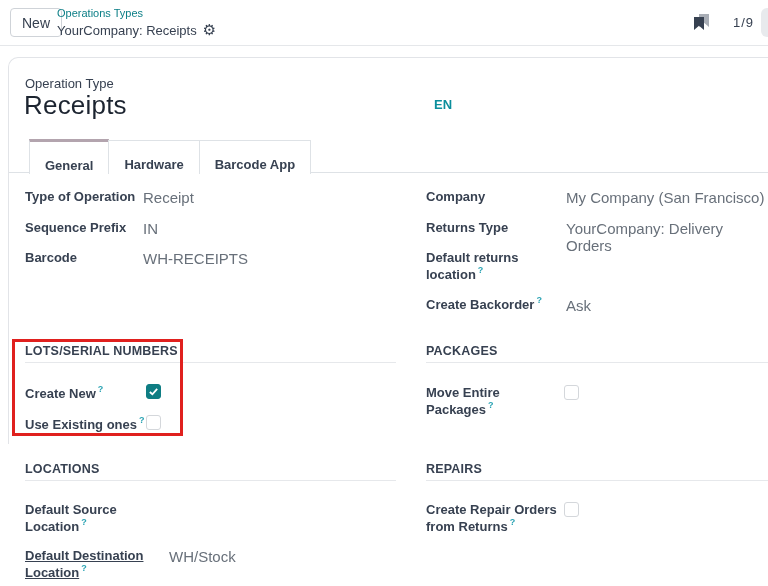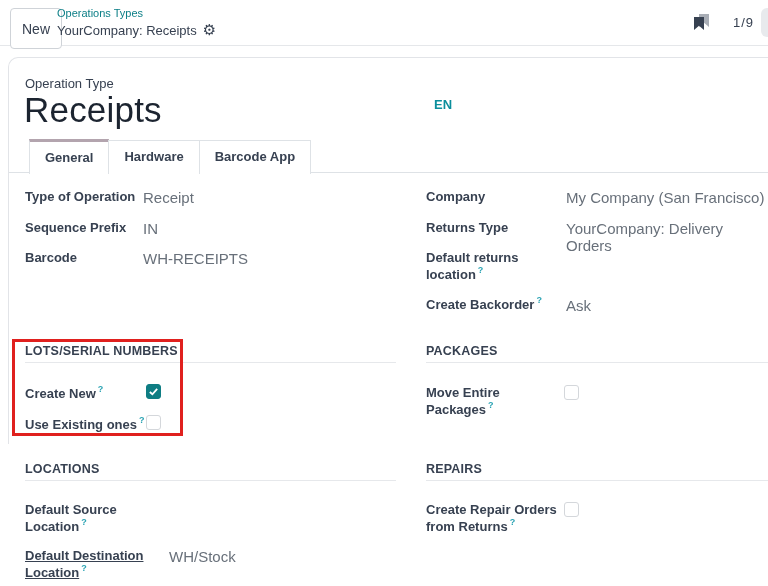--- a/index.html
+++ b/index.html
@@ -1,45 +1,45 @@
 <!DOCTYPE html>
 <html><head>
 <meta charset="utf-8">
 <style>
   * { margin:0; padding:0; box-sizing:border-box; }
   body { font-family:"Liberation Sans", sans-serif; background:#fff; }
   #page { position:relative; width:768px; height:586px; background:#fff; overflow:hidden; font-size:13px; color:#374151; }
 
   
   .topbar { position:absolute; left:0; top:0; width:768px; height:46px; background:#fff; border-bottom:1px solid #e5e7ea; }
-  .btn-new { position:absolute; left:10px; top:8px; height:41px; padding:0 11px; background:#fff;
+  .btn-new { position:absolute; left:10px; top:8px; height:29px; padding:0 11px; background:#fff;
              border:1px solid #cfd3d8; border-radius:4px; font-size:14px; color:#374151; cursor:pointer;
              font-family:"Liberation Sans", sans-serif; }
   .crumbs { position:absolute; left:57px; top:5px; line-height:17px; }
   .crumb-parent { color:#0b7e86; font-weight:400; font-size:11px; text-decoration:none; display:block; }
   .crumb-row { display:flex; align-items:center; gap:6px; }
   .crumb-current { color:#374151; font-size:13px; font-weight:500; }
   .gear { font-family:"DejaVu Sans", sans-serif; font-size:15px; color:#374151; line-height:1; cursor:pointer; }
   .bookmark-wrap { position:absolute; right:58px; top:13px; width:18px; height:18px; cursor:pointer; }
   .pager-text { position:absolute; right:14px; top:15px; font-size:13px; color:#374151; letter-spacing:1px; }
   .pager-btn-sliver { position:absolute; left:761px; top:8px; width:20px; height:29px; background:#e8eaed; border-radius:6px; }
 
   
   .sheet { position:absolute; left:8px; top:57px; width:760px; height:387px; background:#fff;
            border-left:1px solid #e2e4e8; border-top:1px solid #e2e4e8; border-top-left-radius:10px; }
   .abs { position:absolute; }
 
   .op-type-label { left:16px; top:18px; font-size:13px; font-weight:500; color:#374151; }
-  .record-title  { left:15px; top:32px; font-size:35px; font-weight:500; color:#1c2430; letter-spacing:.2px; }
+  .record-title  { left:15px; top:32px; font-size:26px; font-weight:500; color:#1c2430; letter-spacing:.2px; }
   .lang-badge    { left:425px; top:39px; font-size:13px; font-weight:700; color:#0b8e9c; cursor:pointer; }
 
   
   .nav-underline { left:0; top:114px; width:760px; height:1px; background:#dee2e6; }
   .tabs { left:20px; top:81px; display:flex; }
-  .tab { height:34px; line-height:31px; padding:0 15px; background:#fff; border:1px solid #dee2e6;
+  .tab { height:34px; line-height:31px; padding:8px 15px; background:#fff; border:1px solid #dee2e6;
          border-bottom:none; font-size:13px; font-weight:600; color:#374151; cursor:pointer; position:relative; z-index:2; }
   .tab + .tab { margin-left:-1px; }
   .tab.active { border-top:3px solid #b3a4ae; height:35px; }
   .tab:not(.active) { margin-top:1px; }
 
   
   .flabel { font-weight:700; color:#374151; font-size:13px; line-height:17px; display:block; }
   .fvalue { color:#68707a; font-size:15px; line-height:17px; }
   sup.help { font-size:9px; color:#2aa3b3; font-weight:700; margin-left:2px; position:relative; top:-1px; }
 

